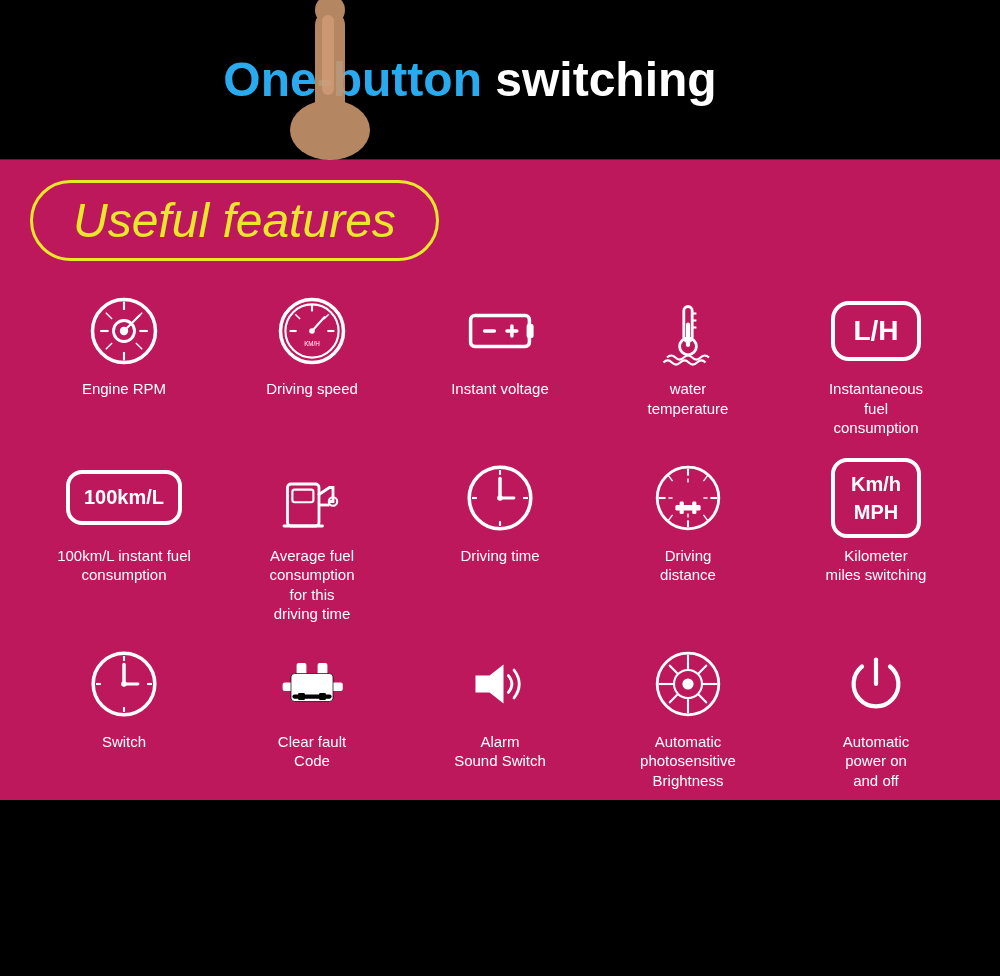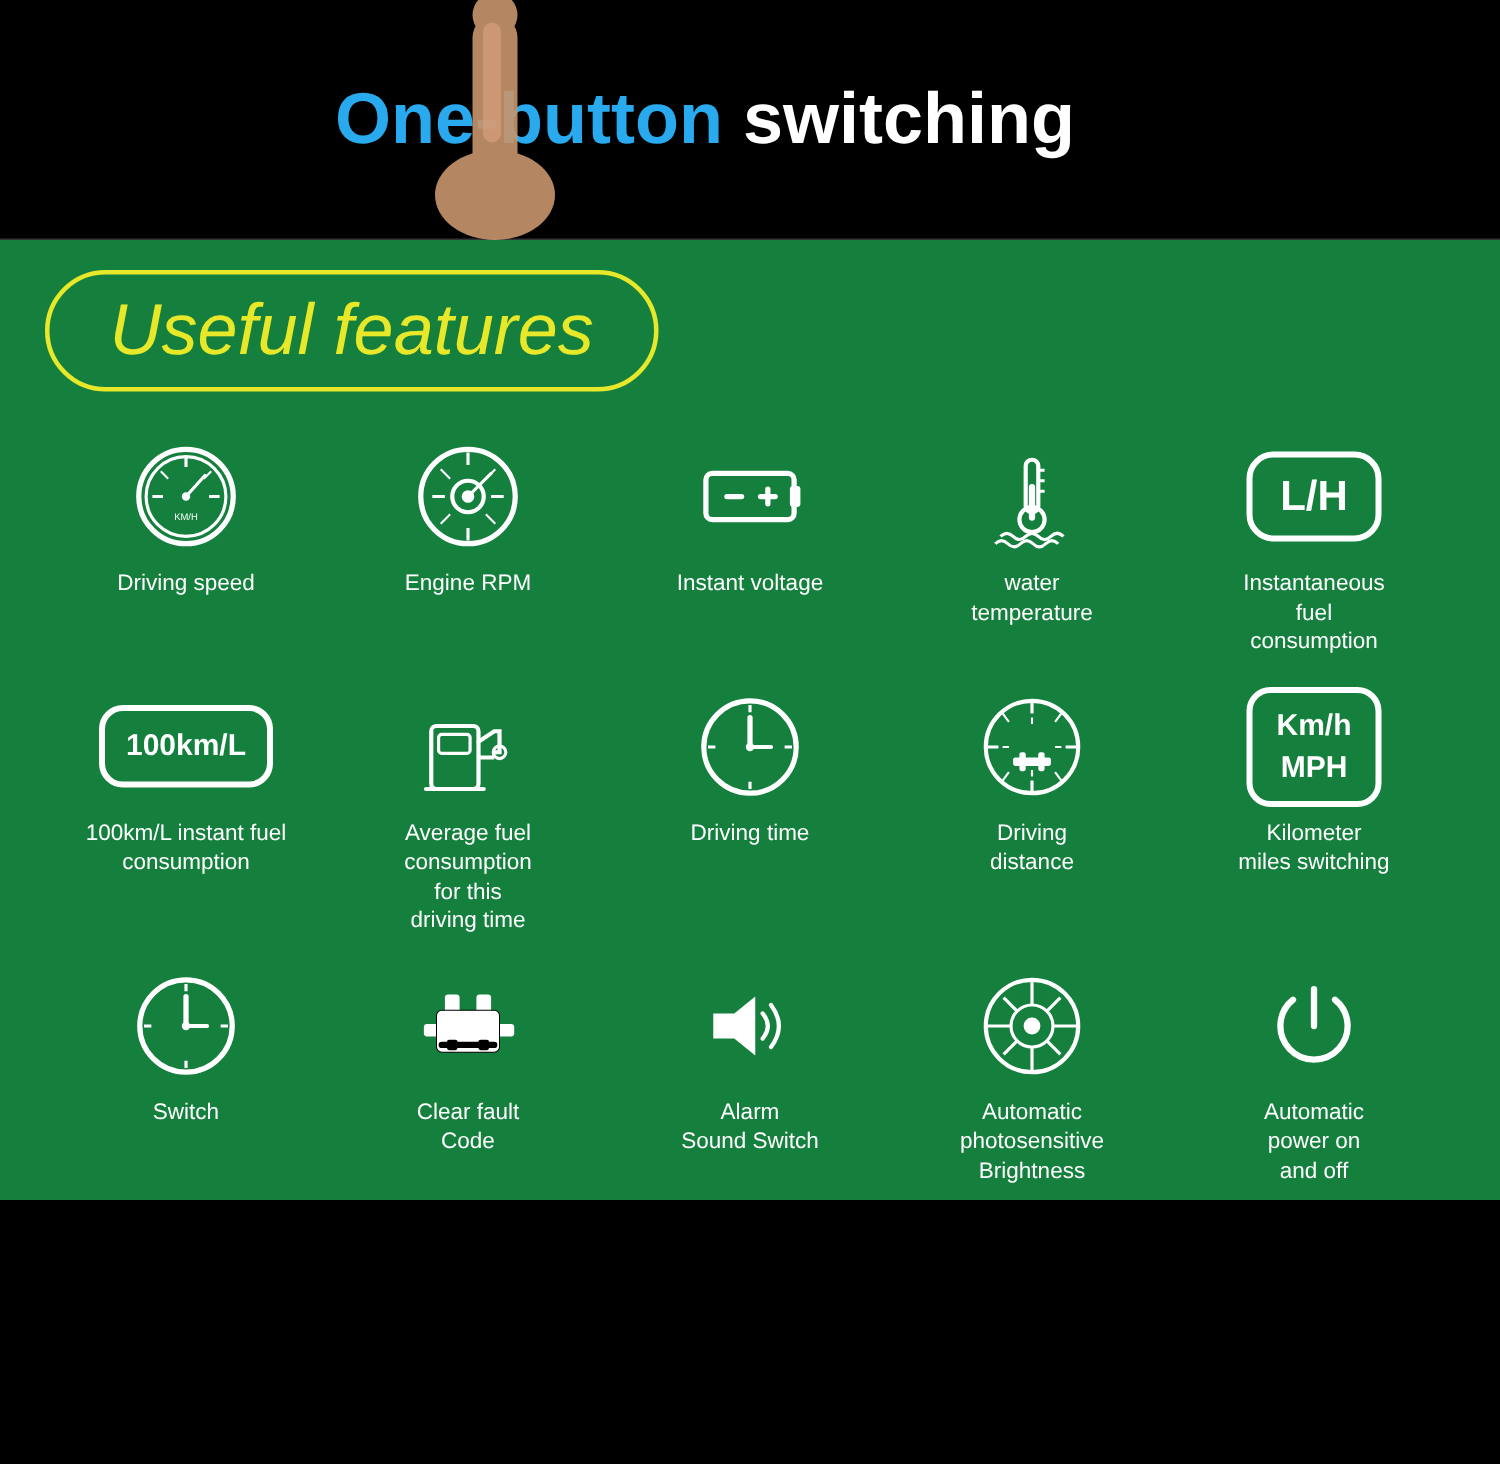--- a/index.html
+++ b/index.html
@@ -36,21 +36,21 @@
       font-weight: bold;
       color: #fff;
     }
 
     .top-title .blue {
       color: #29aaef;
     }
 
     
     .bottom-section {
-      background: #15803d;
+      background: #be185d;
       padding: 20px 30px 10px 30px;
     }
 
     .useful-features-badge {
       display: inline-block;
       border: 3px solid #e8e82a;
       border-radius: 50px;
       padding: 10px 40px;
       margin-bottom: 30px;
     }
@@ -140,41 +140,20 @@
     <span>Useful features</span>
   </div>
 
   
   <div class="features-grid">
 
     <div class="feature-item">
       <div class="feature-icon">
         <svg class="icon-svg" viewBox="0 0 100 100">
           <circle cx="50" cy="50" r="45" fill="none" stroke="#fff" stroke-width="5"></circle>
-          <circle cx="50" cy="50" r="38" fill="none" stroke="#fff" stroke-width="3"></circle>
-
-          <line x1="50" y1="12" x2="50" y2="22" stroke="#fff" stroke-width="3"></line>
-          <line x1="18" y1="50" x2="28" y2="50" stroke="#fff" stroke-width="3"></line>
-          <line x1="82" y1="50" x2="72" y2="50" stroke="#fff" stroke-width="3"></line>
-          <line x1="26" y1="26" x2="33" y2="33" stroke="#fff" stroke-width="2"></line>
-          <line x1="74" y1="26" x2="67" y2="33" stroke="#fff" stroke-width="2"></line>
-
-          <line x1="50" y1="50" x2="68" y2="30" stroke="#fff" stroke-width="3" stroke-linecap="round"></line>
-          <circle cx="50" cy="50" r="4" fill="#fff"></circle>
-
-          <text x="50" y="72" text-anchor="middle" fill="#fff" font-size="9" font-family="Arial">KM/H</text>
-        </svg>
-      </div>
-      <div class="feature-label">Driving speed</div>
-    </div>
-
-    <div class="feature-item">
-      <div class="feature-icon">
-        <svg class="icon-svg" viewBox="0 0 100 100">
-          <circle cx="50" cy="50" r="45" fill="none" stroke="#fff" stroke-width="5"></circle>
           <circle cx="50" cy="50" r="15" fill="none" stroke="#fff" stroke-width="4"></circle>
           <circle cx="50" cy="50" r="6" fill="#fff"></circle>
 
           <line x1="50" y1="8" x2="50" y2="20" stroke="#fff" stroke-width="3"></line>
           <line x1="16" y1="50" x2="28" y2="50" stroke="#fff" stroke-width="3"></line>
           <line x1="84" y1="50" x2="72" y2="50" stroke="#fff" stroke-width="3"></line>
           <line x1="50" y1="92" x2="50" y2="80" stroke="#fff" stroke-width="3"></line>
           <line x1="24" y1="24" x2="33" y2="33" stroke="#fff" stroke-width="2"></line>
           <line x1="76" y1="24" x2="67" y2="33" stroke="#fff" stroke-width="2"></line>
           <line x1="24" y1="76" x2="33" y2="67" stroke="#fff" stroke-width="2"></line>
@@ -182,20 +161,41 @@
 
           <line x1="50" y1="50" x2="72" y2="28" stroke="#fff" stroke-width="3" stroke-linecap="round"></line>
         </svg>
       </div>
       <div class="feature-label">Engine RPM</div>
     </div>
 
     <div class="feature-item">
       <div class="feature-icon">
         <svg class="icon-svg" viewBox="0 0 100 100">
+          <circle cx="50" cy="50" r="45" fill="none" stroke="#fff" stroke-width="5"></circle>
+          <circle cx="50" cy="50" r="38" fill="none" stroke="#fff" stroke-width="3"></circle>
+
+          <line x1="50" y1="12" x2="50" y2="22" stroke="#fff" stroke-width="3"></line>
+          <line x1="18" y1="50" x2="28" y2="50" stroke="#fff" stroke-width="3"></line>
+          <line x1="82" y1="50" x2="72" y2="50" stroke="#fff" stroke-width="3"></line>
+          <line x1="26" y1="26" x2="33" y2="33" stroke="#fff" stroke-width="2"></line>
+          <line x1="74" y1="26" x2="67" y2="33" stroke="#fff" stroke-width="2"></line>
+
+          <line x1="50" y1="50" x2="68" y2="30" stroke="#fff" stroke-width="3" stroke-linecap="round"></line>
+          <circle cx="50" cy="50" r="4" fill="#fff"></circle>
+
+          <text x="50" y="72" text-anchor="middle" fill="#fff" font-size="9" font-family="Arial">KM/H</text>
+        </svg>
+      </div>
+      <div class="feature-label">Driving speed</div>
+    </div>
+
+    <div class="feature-item">
+      <div class="feature-icon">
+        <svg class="icon-svg" viewBox="0 0 100 100">
 
           <rect x="8" y="28" width="84" height="44" rx="6" fill="none" stroke="#fff" stroke-width="5"></rect>
 
           <rect x="88" y="40" width="10" height="20" rx="3" fill="#fff"></rect>
 
           <line x1="28" y1="50" x2="42" y2="50" stroke="#fff" stroke-width="5" stroke-linecap="round"></line>
 
           <line x1="60" y1="50" x2="74" y2="50" stroke="#fff" stroke-width="5" stroke-linecap="round"></line>
           <line x1="67" y1="43" x2="67" y2="57" stroke="#fff" stroke-width="5" stroke-linecap="round"></line>
         </svg>

